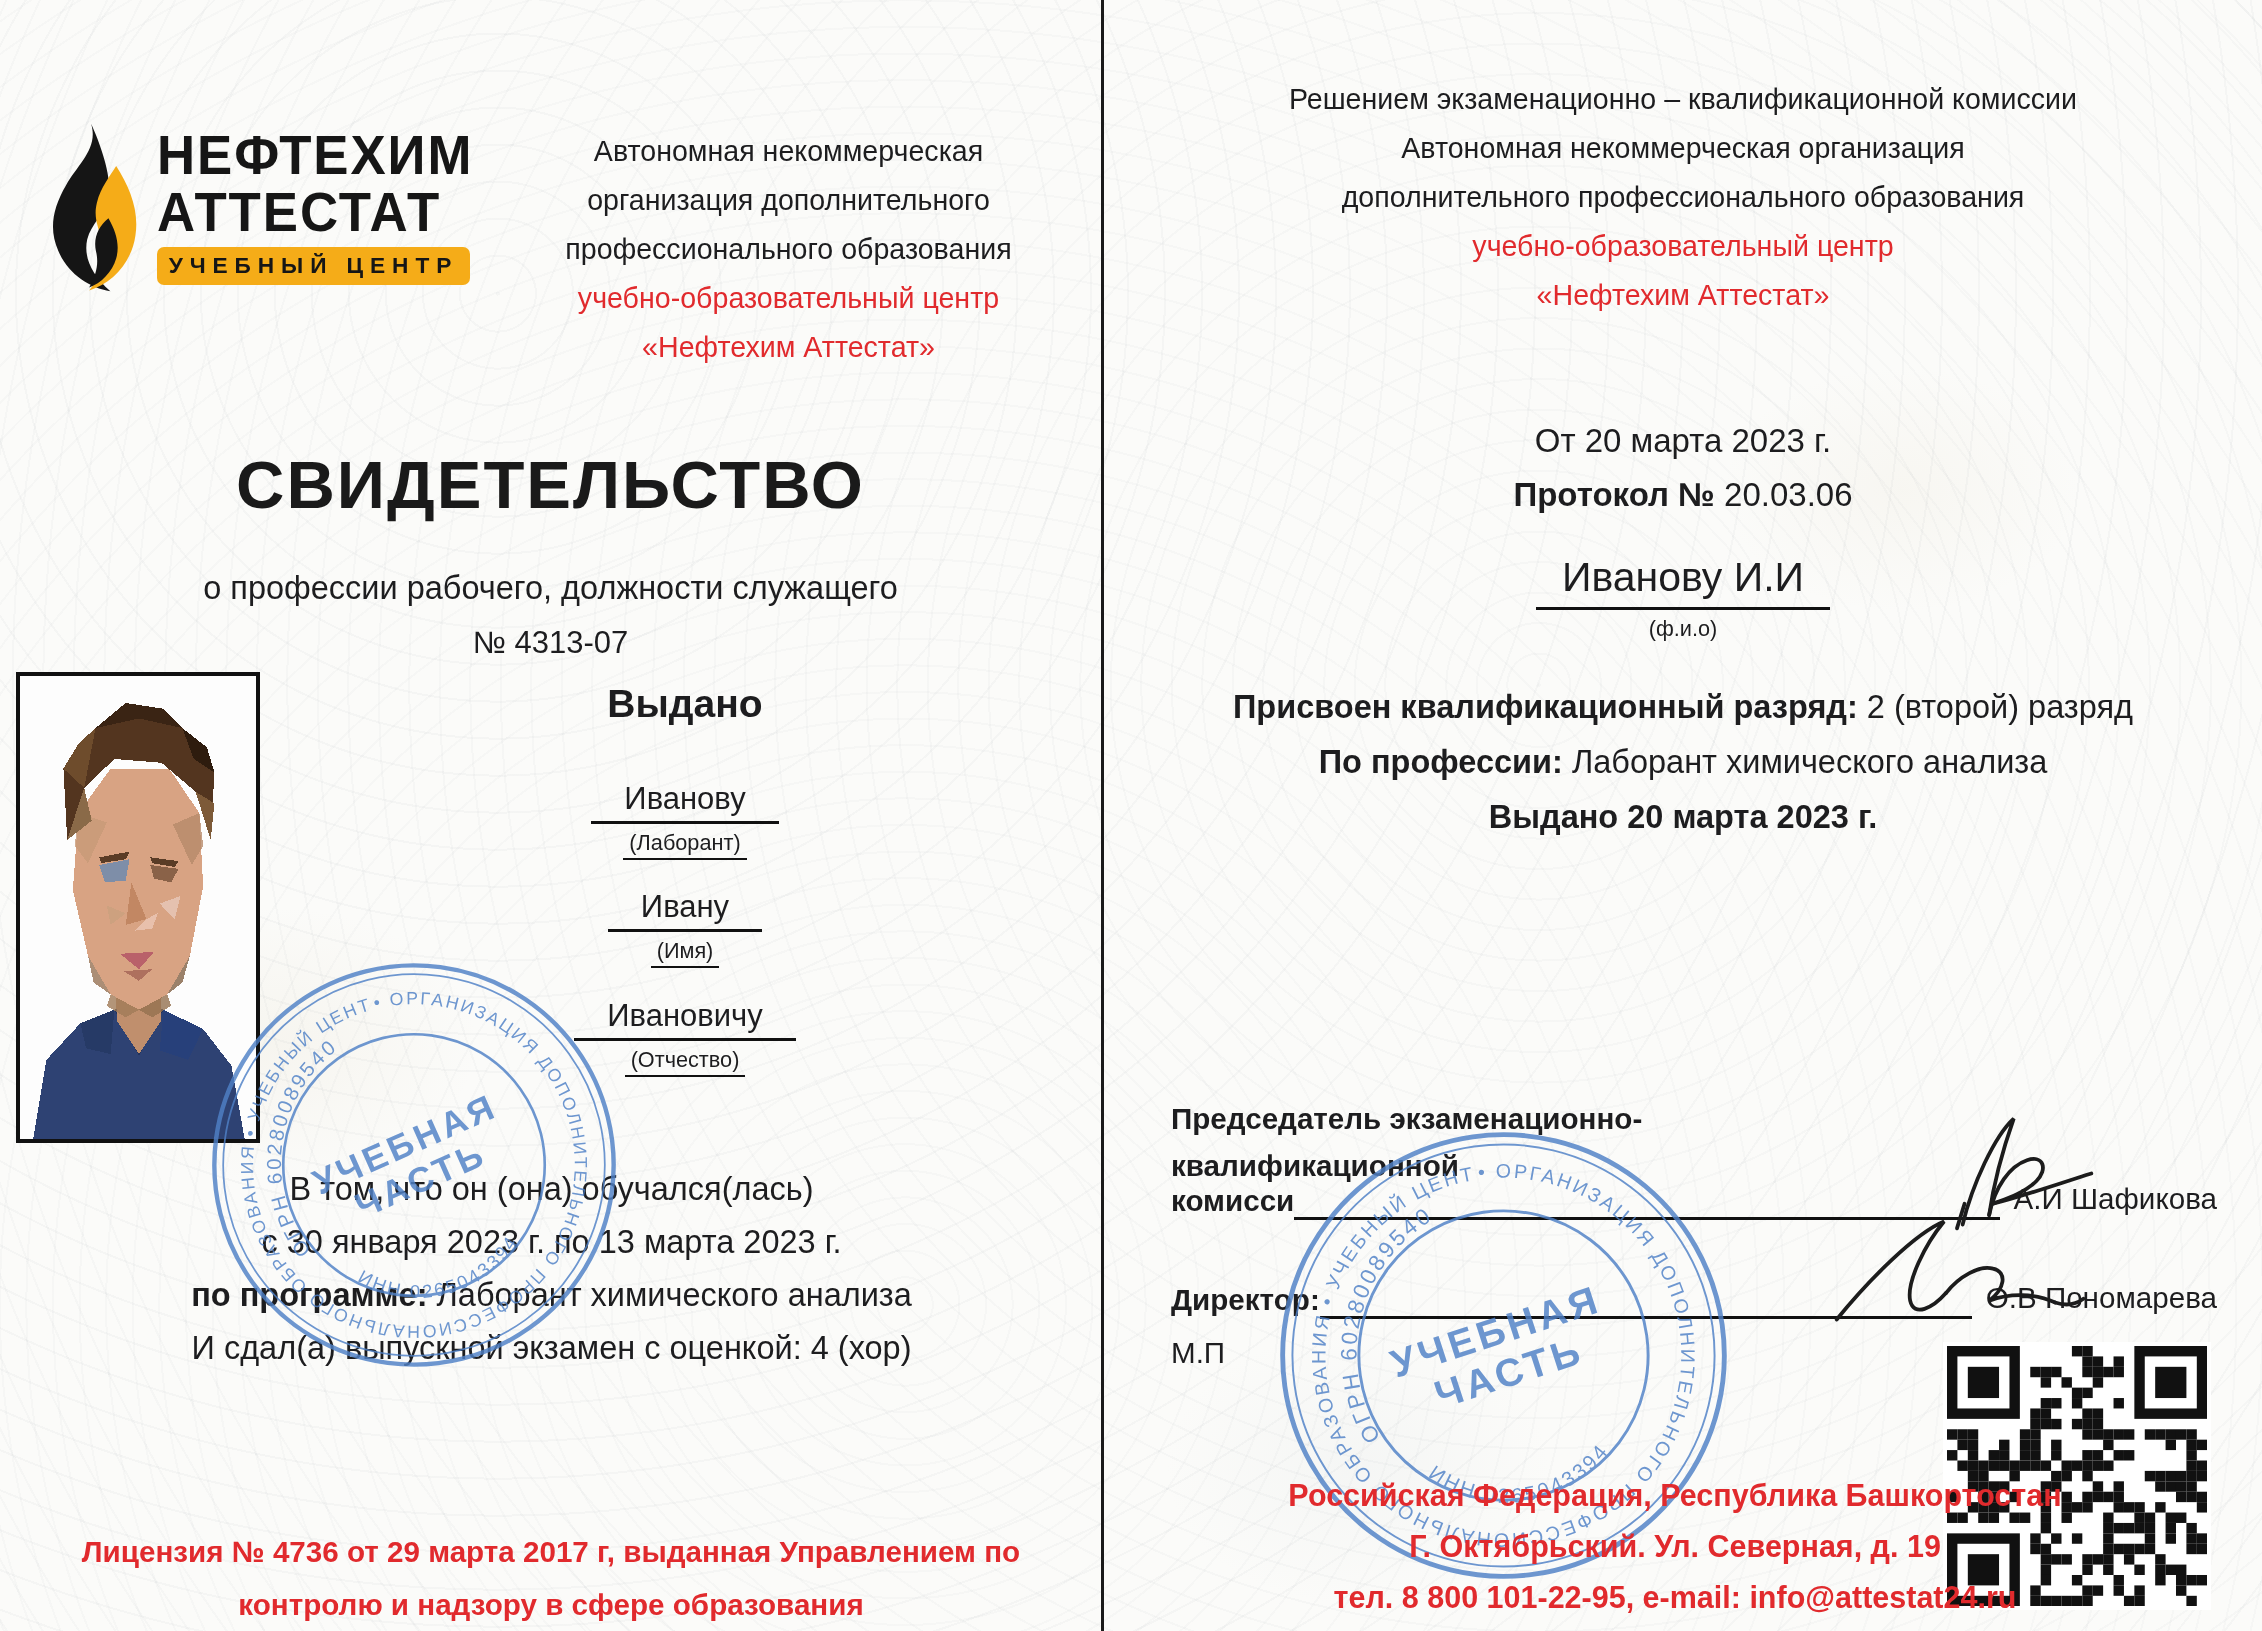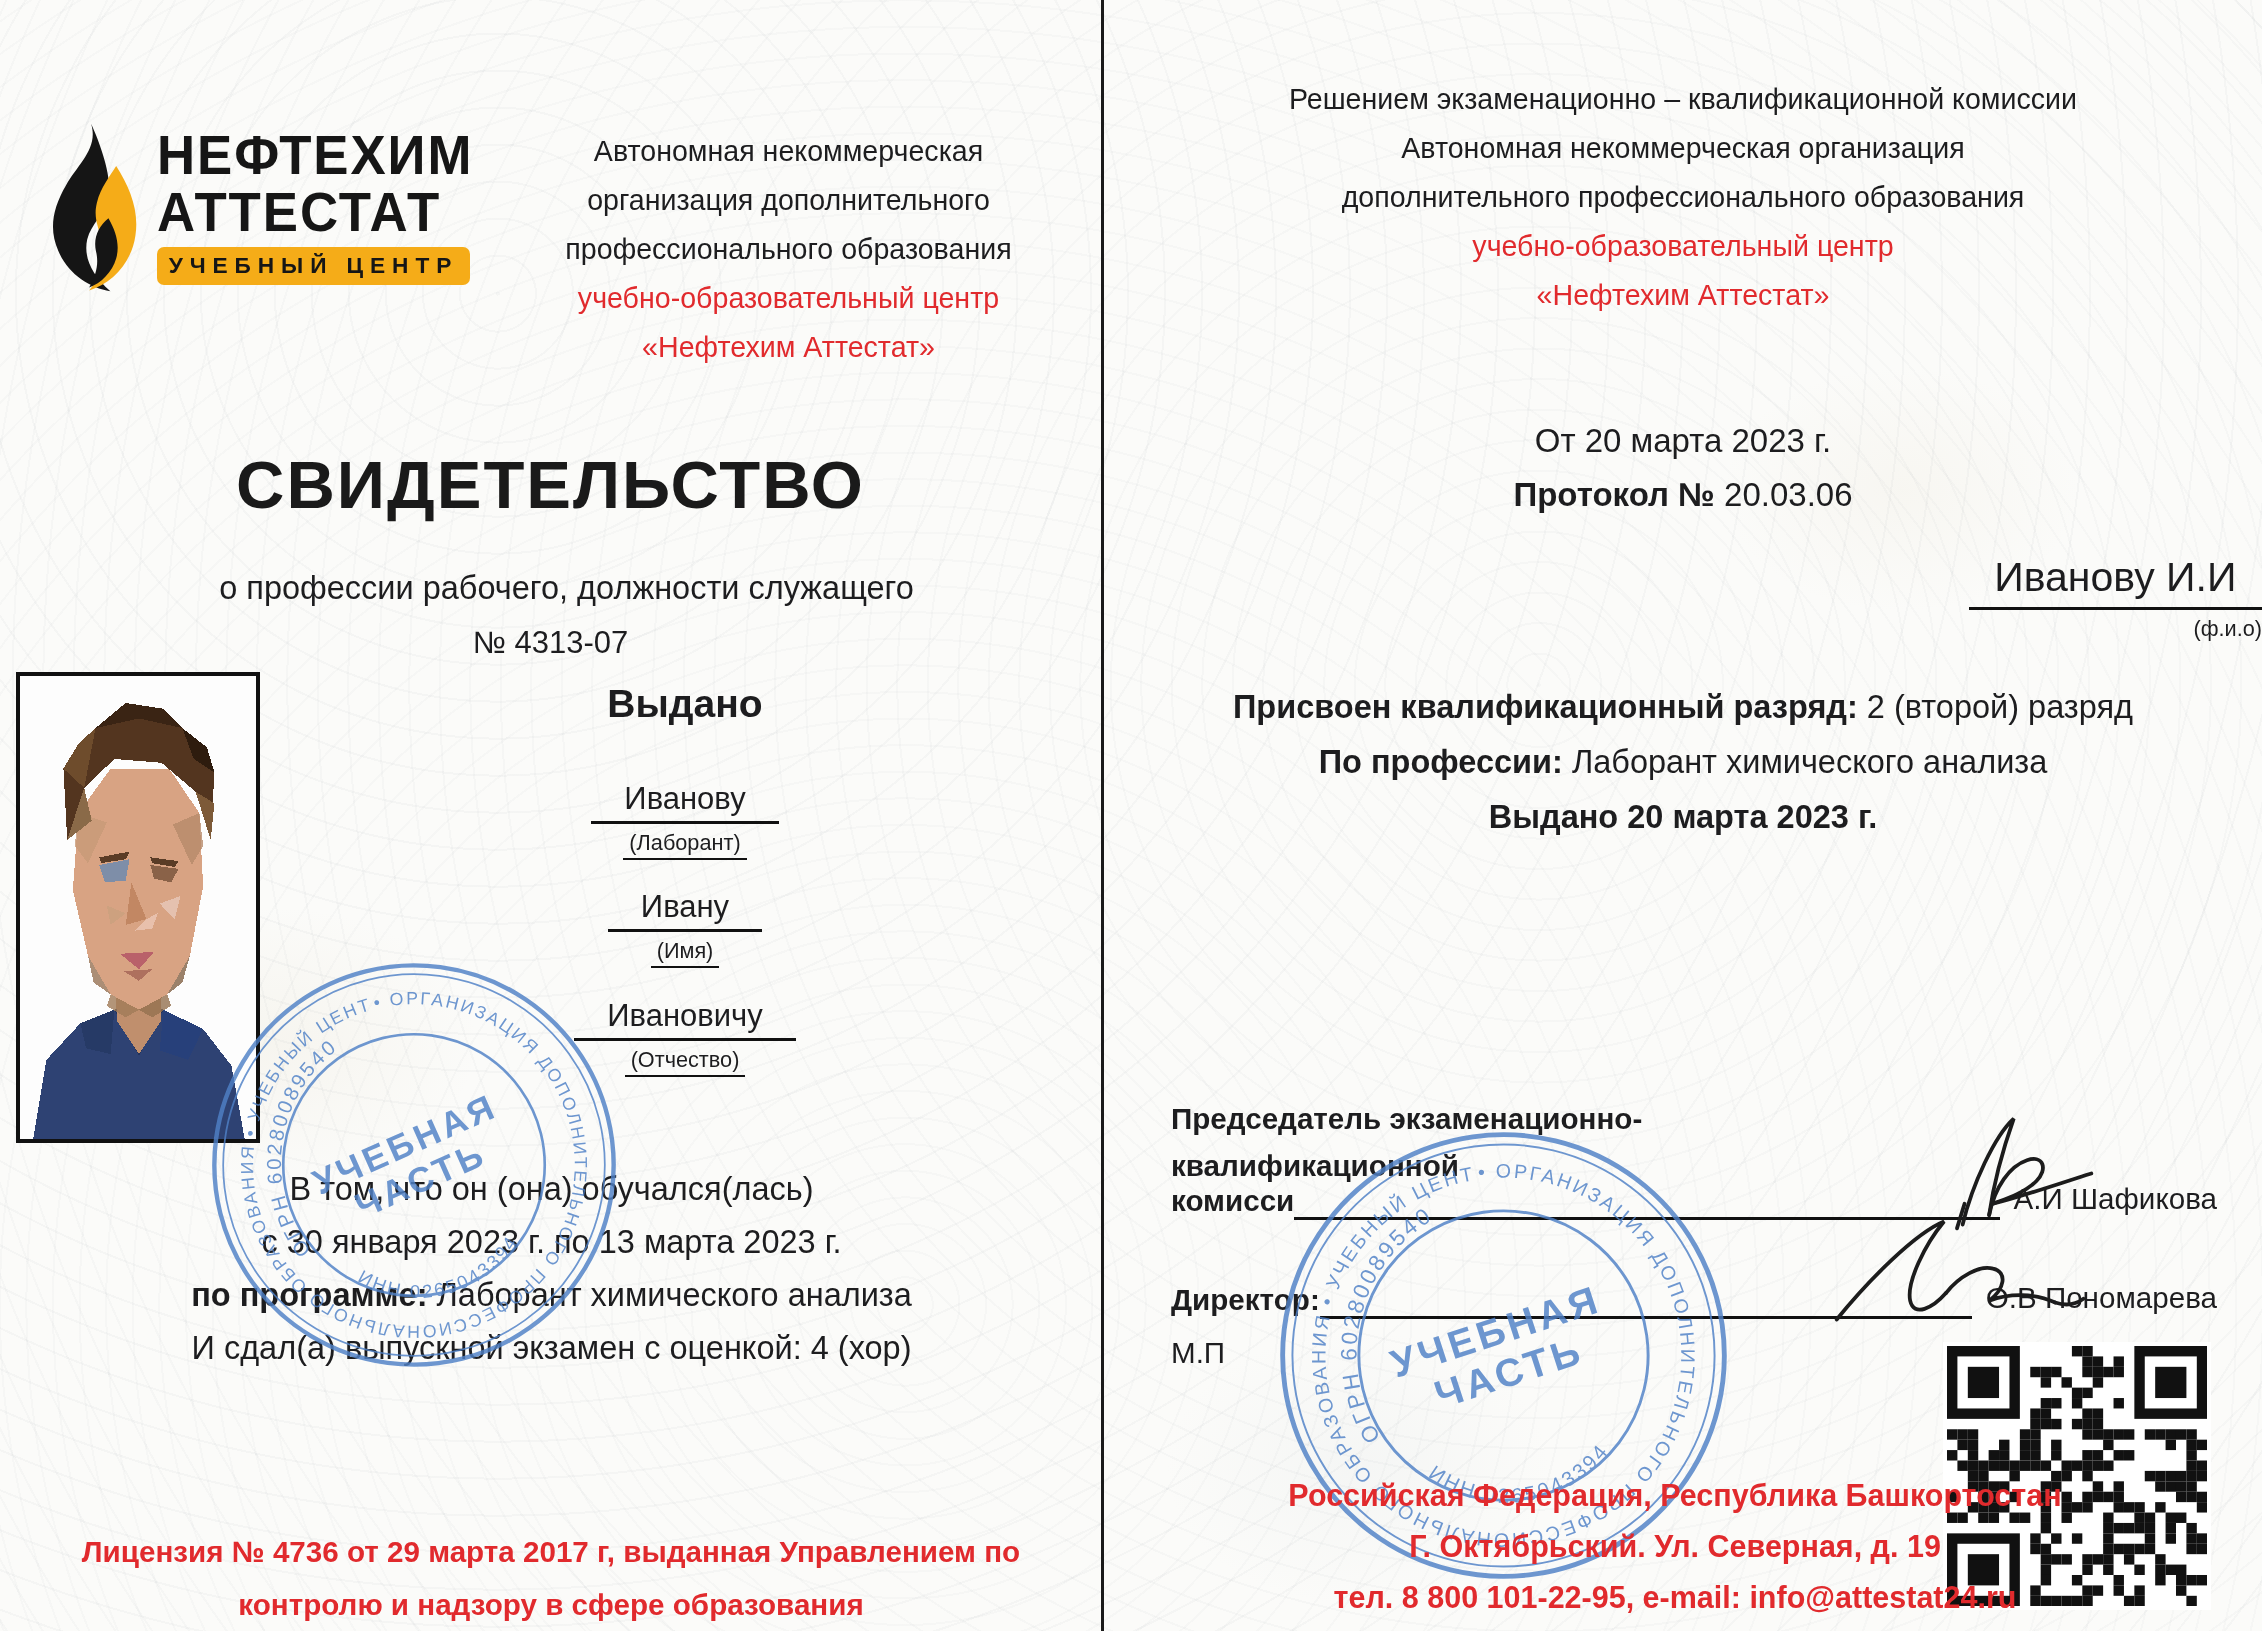--- a/index.html
+++ b/index.html
@@ -22,38 +22,38 @@
 
   
   .logo{position:absolute;left:41px;top:89px;display:flex;gap:9.9px;}
   .logo-flame{width:106px;height:175px;}
   .logo-text{padding-top:5.9px;}
   .logo-line{font-weight:bold;font-size:55px;line-height:57px;letter-spacing:2px;color:#161616;transform:scaleX(.96);transform-origin:left;}
   .logo-banner{margin-top:5.9px;background:#f5ac18;color:#161616;font-weight:bold;font-size:22.7px;letter-spacing:6.9px;padding:4.9px 11.8px 5.9px;display:inline-block;border-radius:7px;}
   .org-block{position:absolute;left:497px;top:95px;width:583px;text-align:center;font-size:28.6px;line-height:49px;}
   .red-text{color:#e12a2d;}
   .doc-title{position:absolute;left:0;top:414px;width:100%;text-align:center;font-size:67px;font-weight:bold;letter-spacing:2px;color:#1a1a1a;}
-  .doc-subtitle{position:absolute;left:16px;top:538px;width:100%;text-align:center;font-size:32.5px;}
+  .doc-subtitle{position:absolute;left:0;top:538px;width:100%;text-align:center;font-size:32.5px;}
   .doc-number{position:absolute;left:0;top:593px;width:100%;text-align:center;font-size:31px;}
   .photo{position:absolute;left:15.8px;top:640px;width:244px;height:471px;border:4.9px solid #111;background:#fff;box-sizing:border-box;}
   .photo svg{width:100%;height:100%;display:block;}
   .given-block{position:absolute;left:276px;top:650px;width:818px;text-align:center;}
   .given-label{font-size:39px;font-weight:bold;}
   .name-group{margin-top:29.6px;}
   .name-line{display:inline-block;font-size:31px;padding:0 33px 3.9px;border-bottom:3px solid #111;}
   .name-caption{margin-top:5.9px;}
   .name-caption span{display:inline-block;font-size:21.7px;padding:0 5.9px 2px;border-bottom:2px solid #111;}
   .training-block{position:absolute;left:49px;top:1131px;width:1005px;text-align:center;font-size:32.5px;line-height:53px;}
   .license-block{position:absolute;left:39px;top:1493px;width:1024px;text-align:center;color:#e12a2d;font-weight:bold;font-size:29.6px;line-height:53px;}
 
   
   .r-header{position:absolute;left:0;top:75px;width:100%;text-align:center;font-size:28.6px;line-height:49px;}
   .r-date{position:absolute;left:0;top:422px;width:100%;text-align:center;font-size:33px;}
   .r-protocol{position:absolute;left:0;top:476px;width:100%;text-align:center;font-size:33px;}
-  .r-recipient{position:absolute;left:0;top:554px;width:100%;text-align:right;}
+  .r-recipient{position:absolute;left:0;top:554px;width:100%;text-align:center;}
   .r-recipient .rec-name{display:inline-block;font-size:41px;padding:0 25.6px 5.9px;border-bottom:3px solid #111;}
   .r-recipient .rec-caption{margin-top:5.9px;font-size:21.7px;}
   .r-qual{position:absolute;left:0;top:680px;width:100%;text-align:center;font-size:32.5px;line-height:55px;}
   .chairman-block{position:absolute;left:67px;top:1095px;font-size:29.6px;font-weight:bold;line-height:47px;}
   .sig-row{position:absolute;left:67px;width:1046px;display:flex;align-items:flex-end;}
   .sig-row .sig-label{font-size:29.6px;font-weight:bold;white-space:nowrap;padding-bottom:2px;}
   .sig-row .sig-line{flex:1;border-bottom:3px solid #111;height:39px;}
   .sig-row .sig-name{font-size:29.6px;white-space:nowrap;margin-left:13.8px;padding-bottom:3.9px;}
   .sig-row-1{top:1178px;}
   .sig-row-2{top:1277px;}

